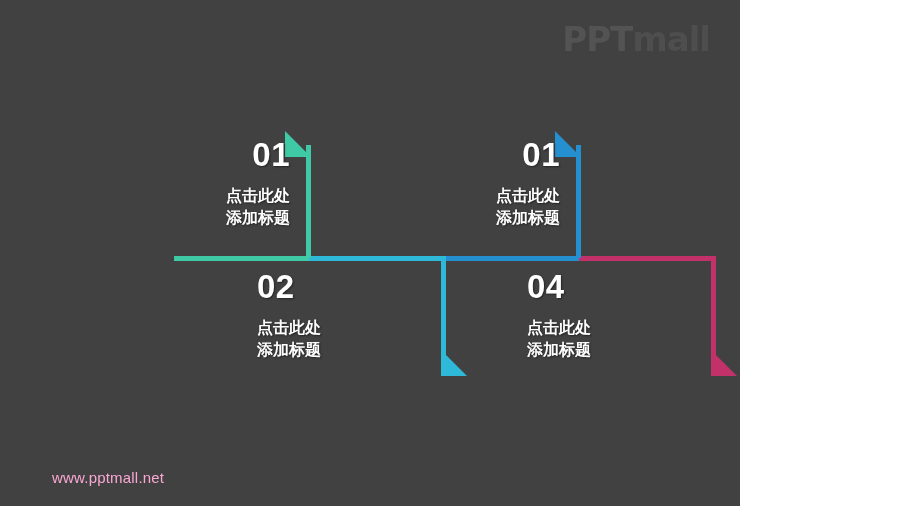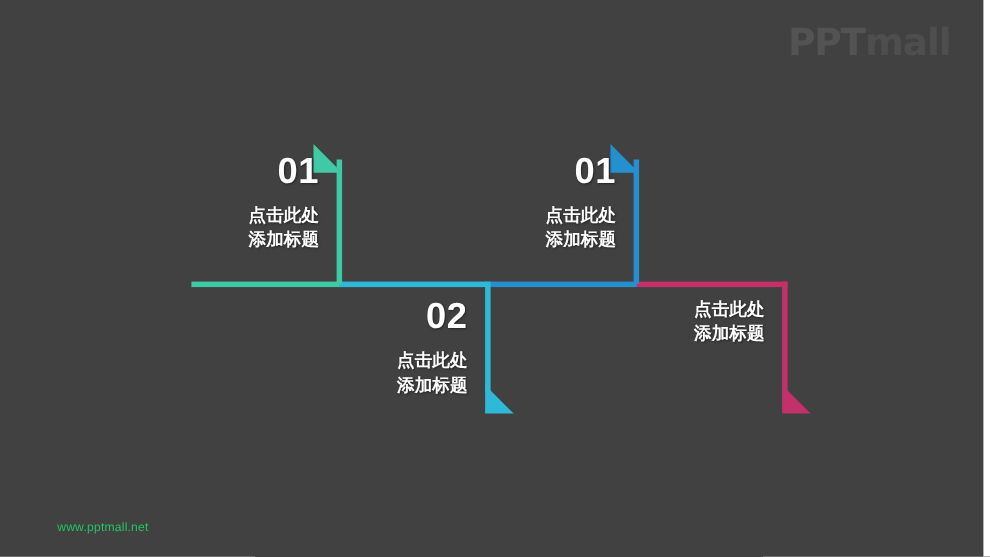--- a/index.html
+++ b/index.html
@@ -7,21 +7,21 @@
     padding: 0;
   }
   body {
     width: 900px;
     height: 506px;
     overflow: hidden;
     font-family: "Liberation Sans", "DejaVu Sans", sans-serif;
   }
   #slide {
     position: relative;
-    width: 894px;
+    width: 740px;
     height: 506px;
     background: #414141;
     overflow: hidden;
   }
 
   
   #logo {
     position: absolute;
     top: 22px;
     right: 30px;
@@ -35,22 +35,22 @@
   }
   #logo .lg-soft {
     color: #4e4e4e;
   }
 
   
   #watermark {
     position: absolute;
     left: 52px;
     bottom: 20px;
-    font-size: 11px;
-    color: #22c55e;
+    font-size: 15px;
+    color: #f9a8d4;
     letter-spacing: .2px;
   }
 
   
   .hbar {
     position: absolute;
     height: 5px;
   }
 
   
@@ -94,21 +94,21 @@
     font-family: "DejaVu Sans", "Liberation Sans", sans-serif;
     font-size: 16px;
     font-weight: bold;
     line-height: 1.35;
     text-shadow: 1px 1px 2px rgba(0,0,0,.45);
   }
   .block.above {
     text-align: right;
   }
   .block.below {
-    text-align: right;
+    text-align: left;
   }
 </style>
 </head>
 <body>
 
 <div id="slide">
 
   <div id="logo">
     <span>PPT</span><span class="lg-soft">mall</span>
   </div>
@@ -144,20 +144,21 @@
     <div class="num">01</div>
     <div class="cap">
       <div>点击此处</div>
       <div>添加标题</div>
     </div>
   </div>
 
   <div class="vbar" style="left:711px; top:256px; height:100px; background:#c2316a;"></div>
   <div class="tri tri-bot" style="left:711px; top:350px; border-bottom-color:#c2316a;"></div>
   <div class="block below" style="left:527px; top:270px; width:168px;">
+    <div class="num">04</div>
     <div class="cap">
       <div>点击此处</div>
       <div>添加标题</div>
     </div>
   </div>
 
   <div id="watermark">www.pptmall.net</div>
 
 </div>
 

